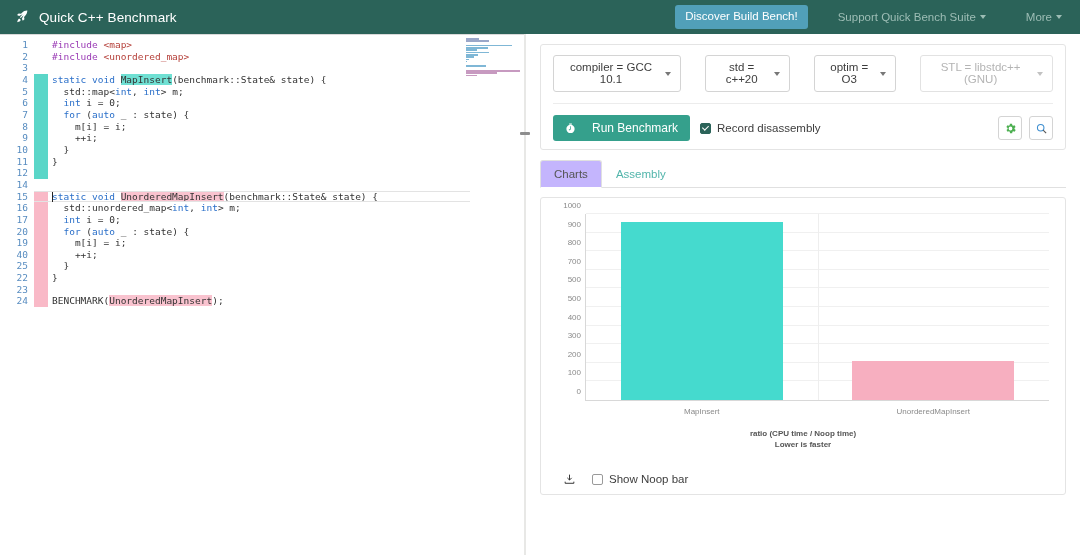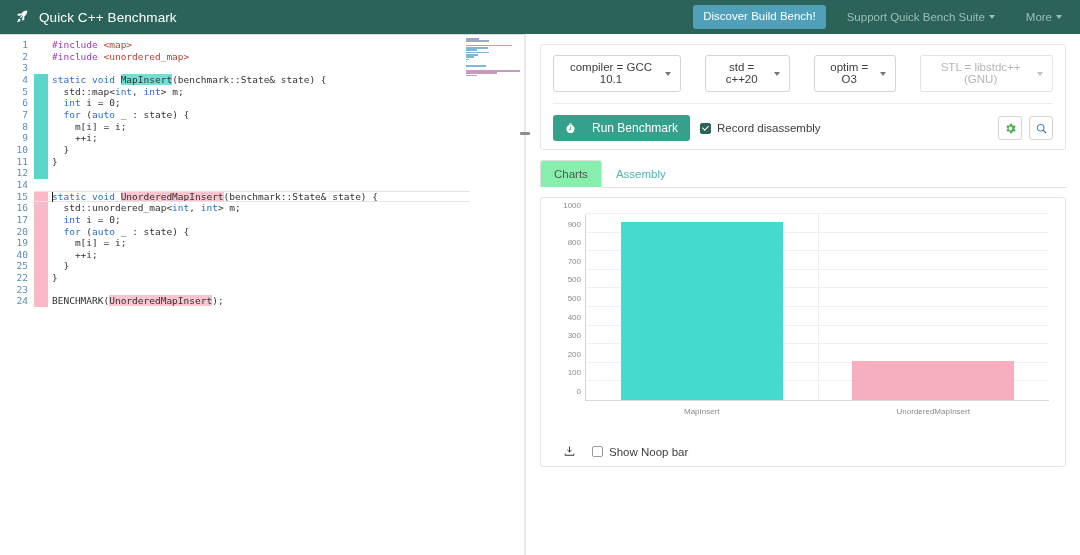--- a/index.html
+++ b/index.html
@@ -14,21 +14,21 @@
 
   
   #navbar {
     height:34px; background:#2b6359;
     display:flex; align-items:center;
     padding:0 8px; position:relative;
   }
   #brand { display:flex; align-items:center; gap:9px; padding-left:6px; }
   .brand-icon { width:16px; height:16px; display:block; }
   #brand-text { color:#ffffff; font-size:13.5px; letter-spacing:.1px; }
-  #nav-right { margin-left:auto; display:flex; gap:11px; }
+  #nav-right { margin-left:auto; display:flex; gap:20px; }
   #discover-btn {
     background:#51a0b9; color:#fff; border:none;
     font-size:11.5px; font-family:inherit;
     padding:6px 10px; border-radius:3px; cursor:pointer;
     line-height:1;
   }
   .nav-link {
     color:#9dbdb5; font-size:11.5px; padding:6px 10px;
     cursor:pointer; white-space:nowrap; display:flex; align-items:center; gap:4px;
   }
@@ -133,21 +133,21 @@
     cursor:pointer;
   }
 
   
   #tabs-row { display:flex; margin-top:10px; border-bottom:1px solid #e0e0e0; }
   .tab {
     font-size:11.5px; padding:7px 13px; cursor:pointer;
     color:#52b5ab; border:1px solid transparent; margin-bottom:-1px;
   }
   .tab.active {
-    color:#555; background:#86efac;
+    color:#555; background:#c4b5fd;
     border-color:#e0e0e0 #e0e0e0 #fff #e0e0e0; border-radius:3px 3px 0 0;
   }
 
   
   #chart-card { margin-top:9px; padding:10px 8px 8px 8px; }
   #chart-wrap { position:relative; height:215px; }
   #plot {
     position:absolute; left:36px; right:8px; top:6px; bottom:22px;
     border-left:1px solid #d8d8d8; border-bottom:1px solid #d8d8d8;
   }
@@ -333,20 +333,24 @@
             <div class="grid-line" style="bottom: 100%;"></div>
             <div class="ytick" style="bottom: 100%;">1000</div>
             <div class="bar" style="left: 7.5%; width: 35%; height: 95.8%; background: rgb(69, 218, 206);"></div>
             <div class="xlabel" style="left: 25%;">MapInsert</div>
             <div class="vsep" style="left: 50%;"></div>
             <div class="bar" style="left: 57.5%; width: 35%; height: 21.2%; background: rgb(247, 175, 192);"></div>
             <div class="xlabel" style="left: 75%;">UnorderedMapInsert</div>
           </div>
       </div>
 
+      <div id="chart-caption">
+        <div>ratio (CPU time / Noop time)</div>
+        <div>Lower is faster</div>
+      </div>
 
       <div id="chart-foot">
         <svg width="13" height="13" viewBox="0 0 24 24">
           <path fill="none" stroke="#333" stroke-width="1.8" d="M12 3v10m0 0l-4-4m4 4l4-4M4 19h16M4 19v-3M20 19v-3"></path>
         </svg>
         <div class="chk-wrap">
           <span class="chk"></span>
           <span class="chk-label">Show Noop bar</span>
         </div>
       </div>

